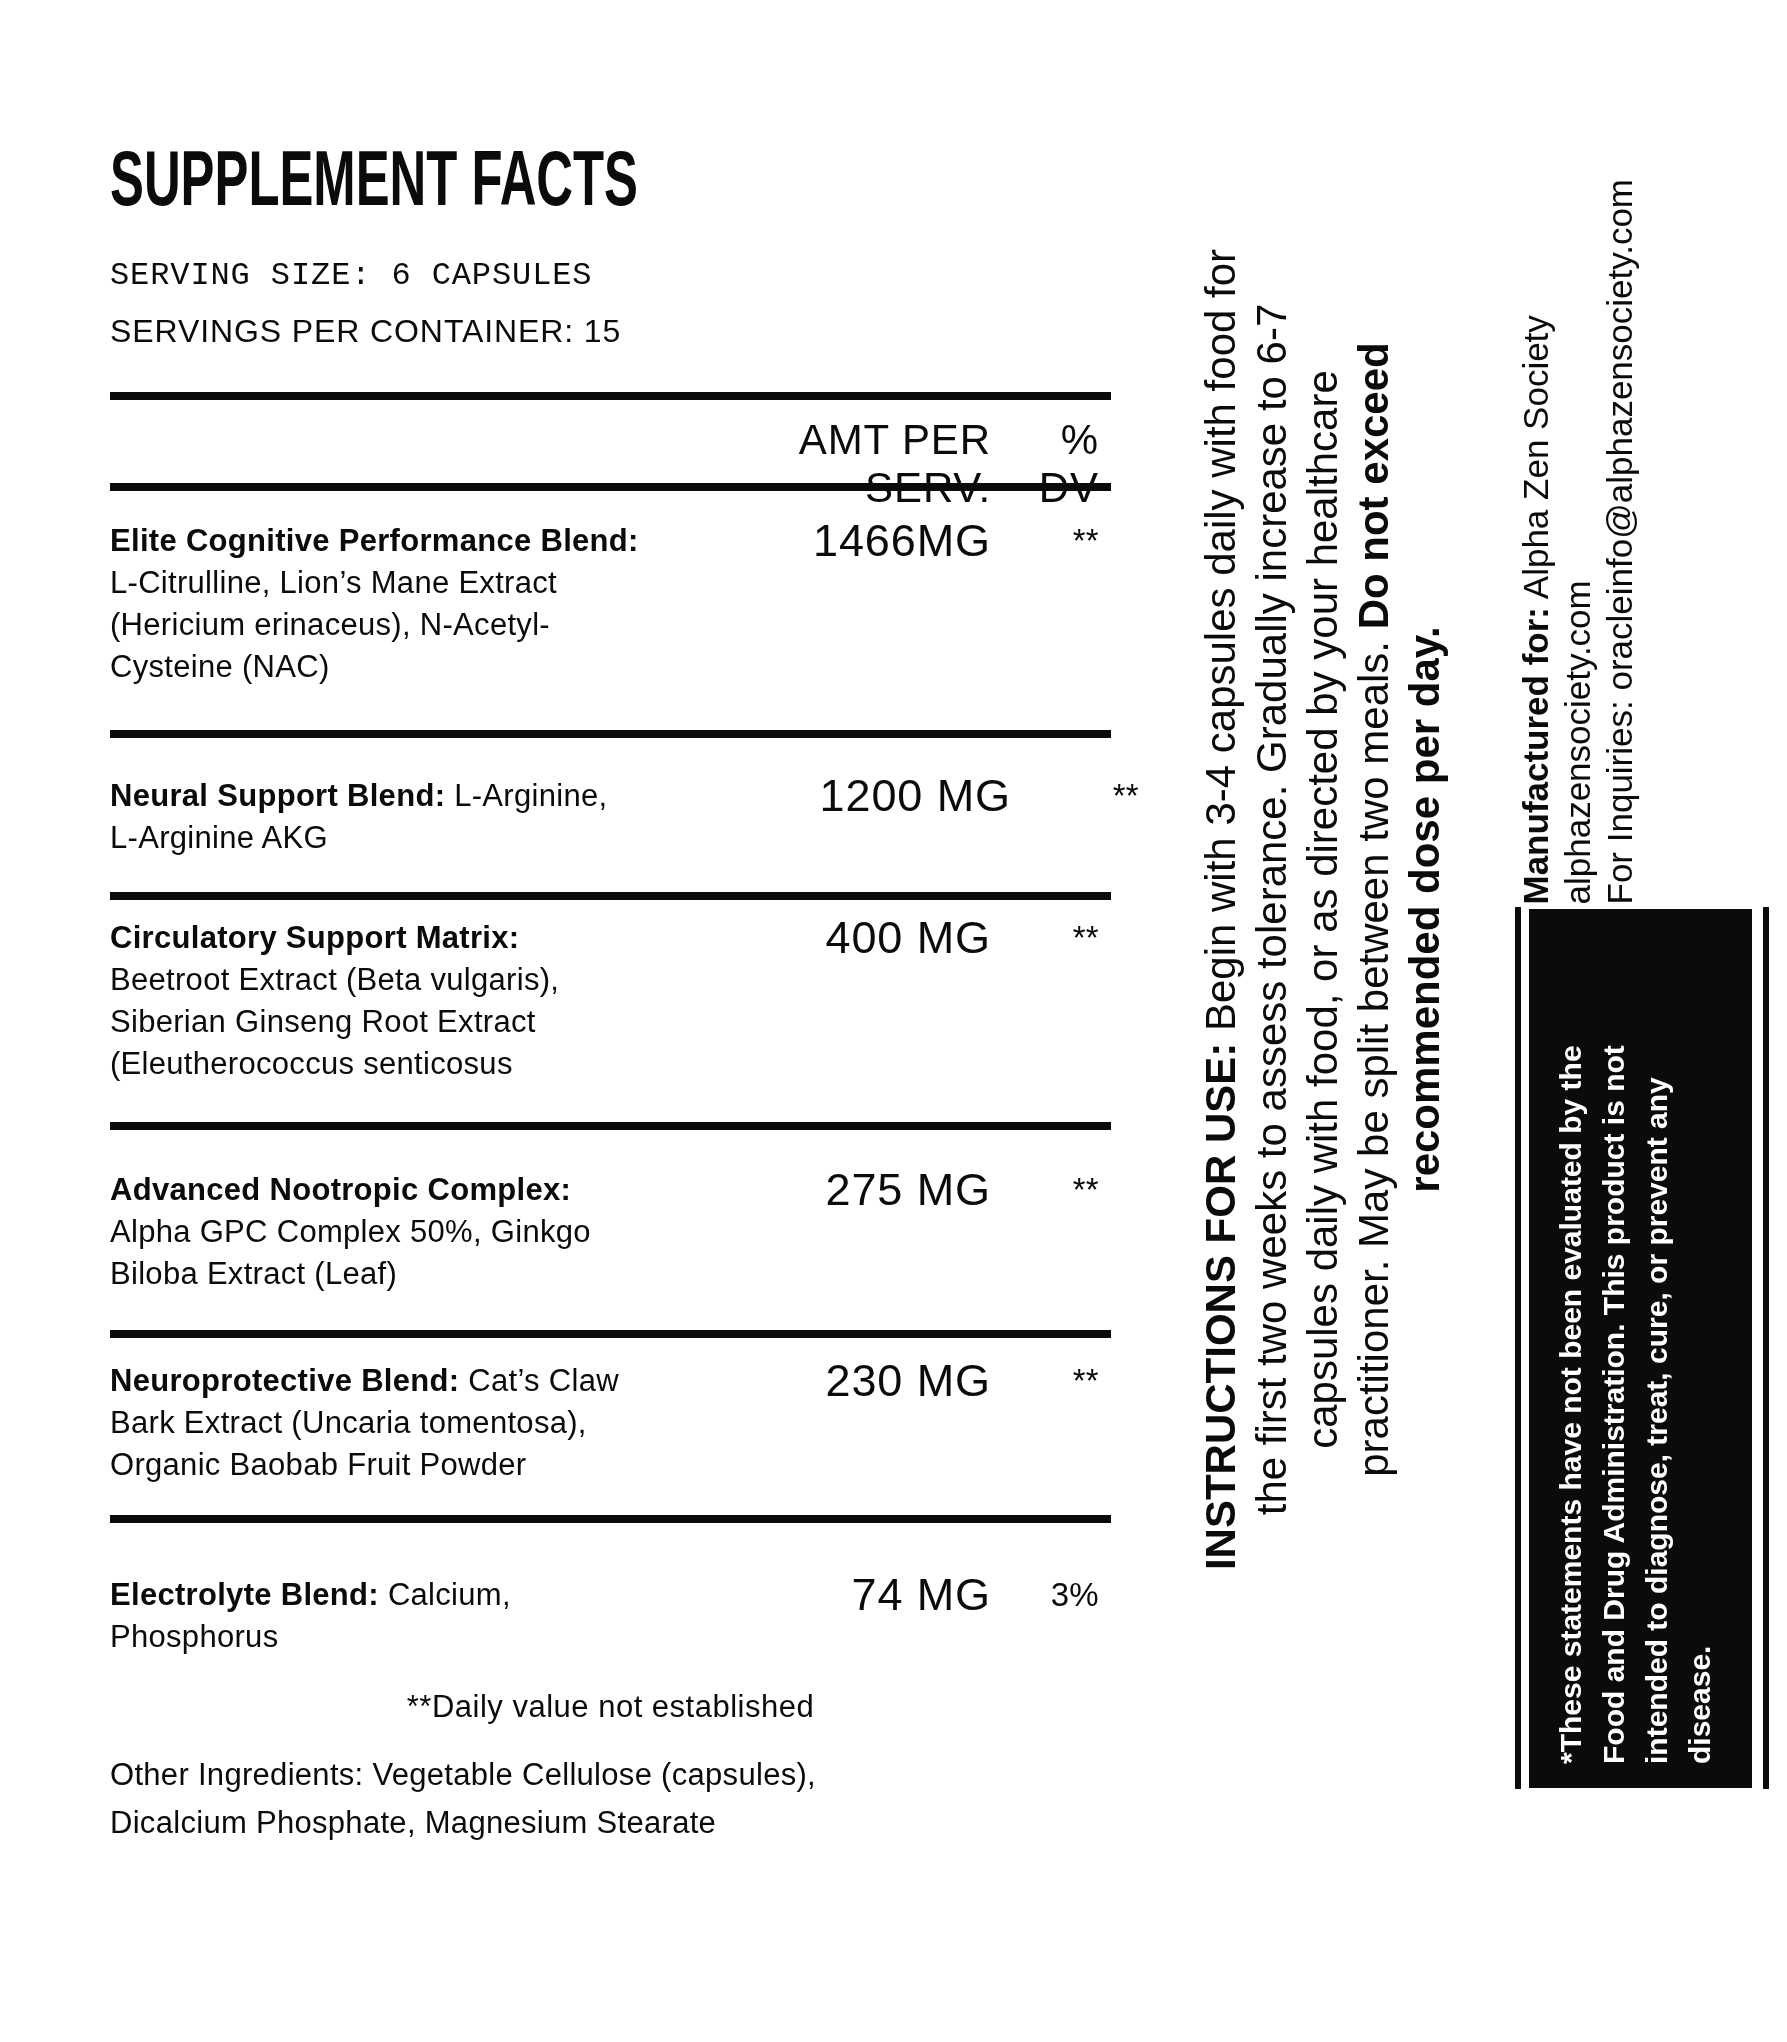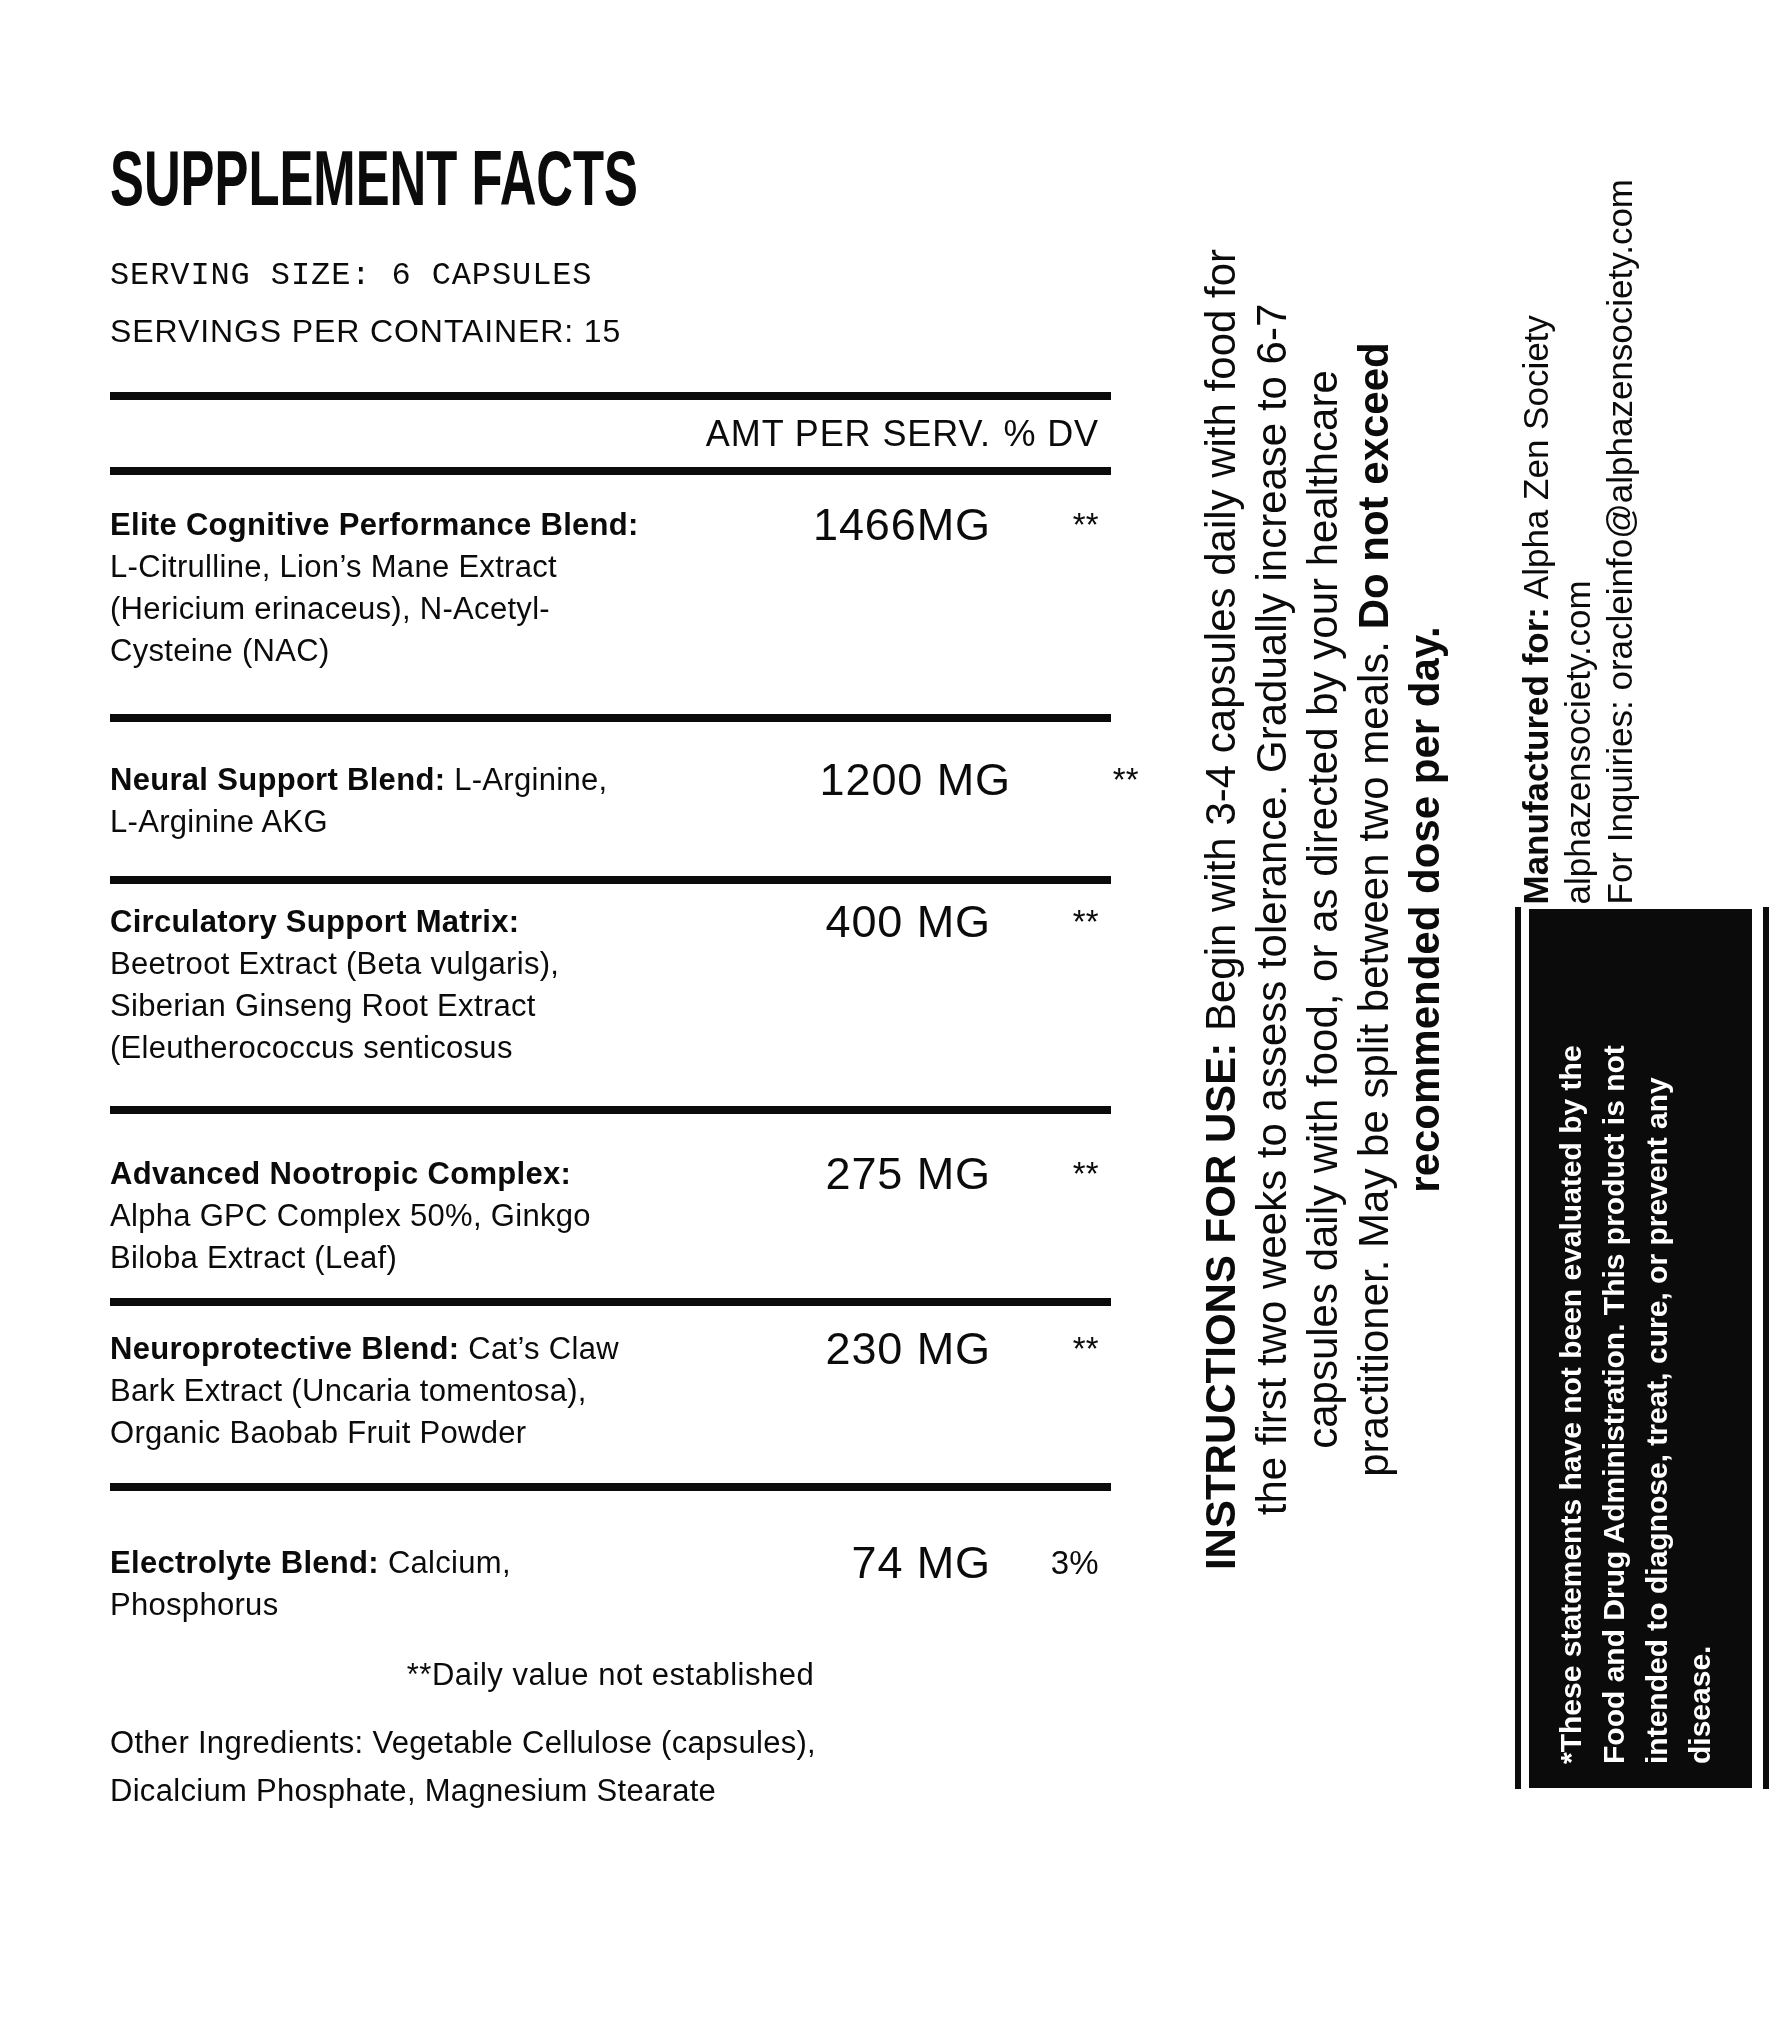--- a/index.html
+++ b/index.html
@@ -9,32 +9,32 @@
   }
   
   .panel{position:absolute;left:110px;top:140px;width:1001px;}
   h1{margin:0;font-size:77px;line-height:77px;font-weight:bold;}
   .condensed{display:inline-block;transform:scaleX(0.66);transform-origin:left center;white-space:nowrap;}
   .serv{margin:0;font-size:32px;line-height:44px;letter-spacing:0.9px;}
   .serv-1{margin-top:37px;font-family:Liberation Mono, monospace;}
   .serv-2{margin-top:11px;}
   .rule{height:8.3px;background:#0b0b0b;margin-top:39px;}
   .thead{display:grid;grid-template-columns:569px 312px 119px;height:67px;align-items:center;
-         border-bottom:8.3px solid #0b0b0b;font-size:36px;letter-spacing:0.9px;}
+         border-bottom:8.3px solid #0b0b0b;font-size:42px;letter-spacing:0.9px;margin-top:16px;}
   .row{display:grid;grid-template-columns:569px 312px 119px;font-size:31px;line-height:42px;
        border-bottom:8.3px solid #0b0b0b;align-items:start;letter-spacing:0.3px;}
   .row .cname{padding-right:37px;}
   .camt{text-align:right;}
   .cdv{text-align:right;padding-right:11px;}
   .row .camt{font-size:45px;letter-spacing:0.9px;}
   .row .cdv{font-size:33px;}
   .r1{padding:29px 0 42px;}
   .r2{padding:37px 0 33px;gap:20px;}
   .r3{padding:17px 0 37px;}
-  .r4{padding:39px 0 19px;}
+  .r4{padding:39px 0 35px;}
   .r5{padding:22px 0 29px;}
   .r6{padding:51px 0 0;border-bottom:none;}
   b{font-weight:bold;}
   .foot{margin:31px 0 0;font-size:31px;letter-spacing:0.5px;text-align:center;}
   .other{margin:26px 0 0;font-size:31px;line-height:48px;letter-spacing:0.3px;width:845px;}
   
   .rot{position:absolute;transform:rotate(-90deg);}
   .instructions{left:565px;top:758px;width:1515px;height:303px;
     display:flex;flex-direction:column;justify-content:center;align-items:center;
     font-size:42px;line-height:51px;}

